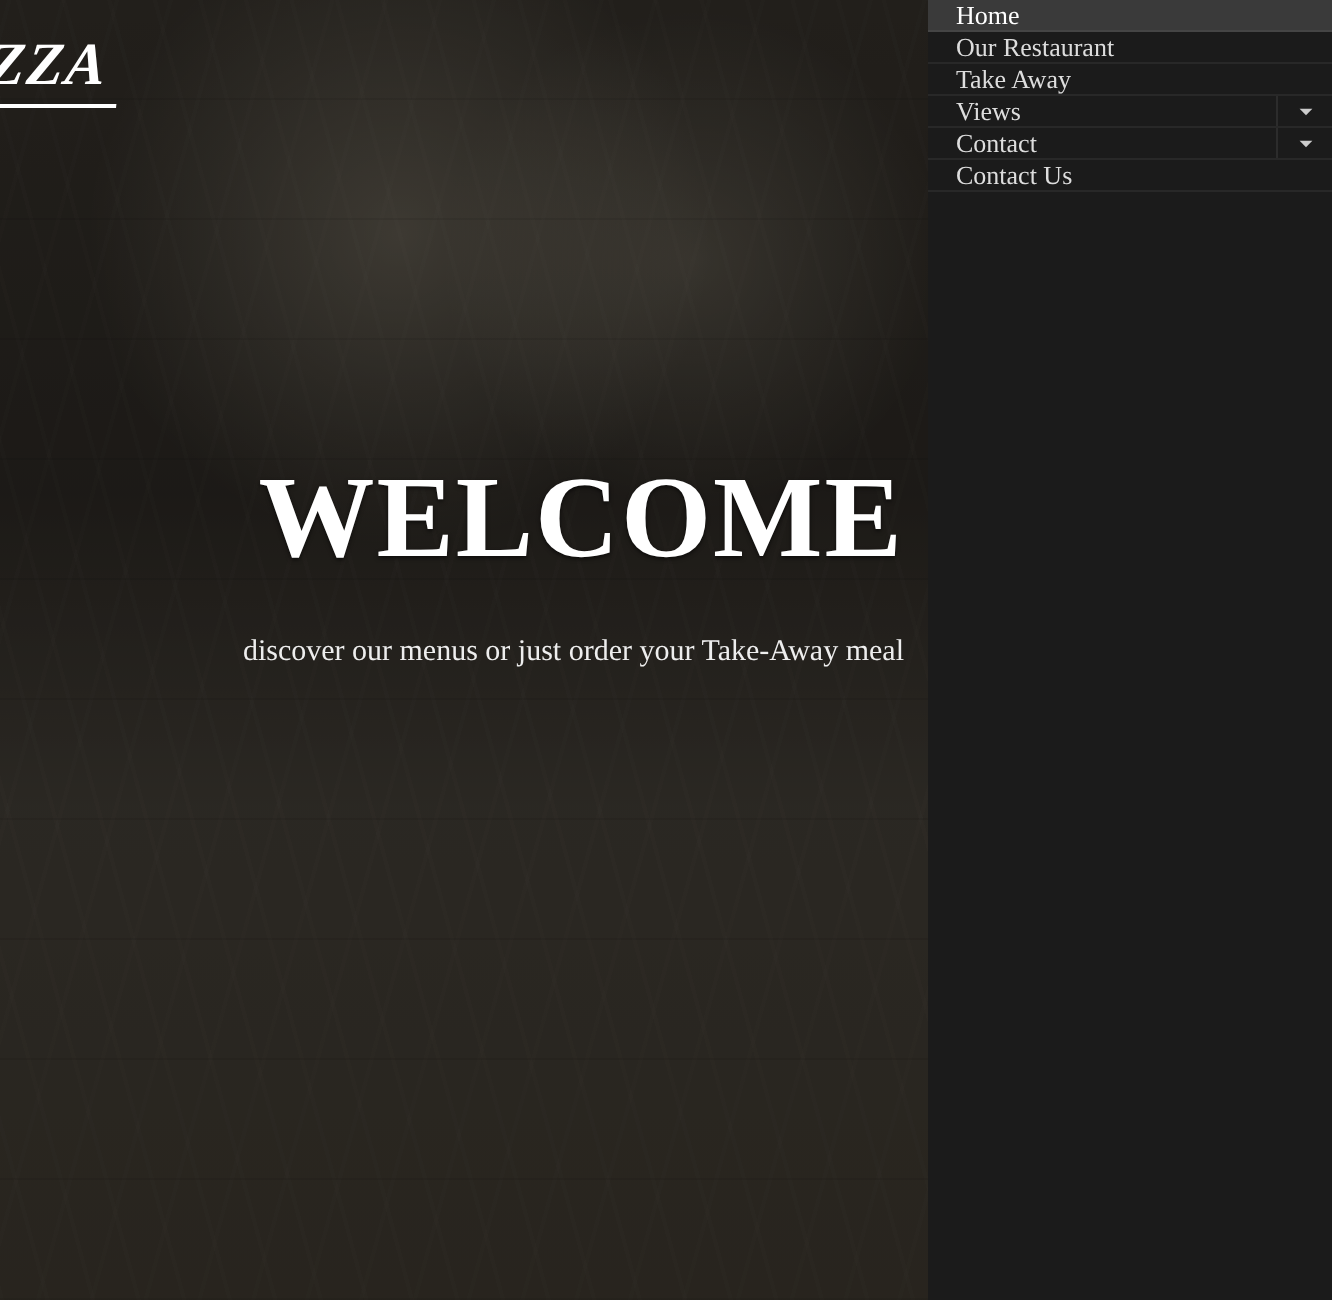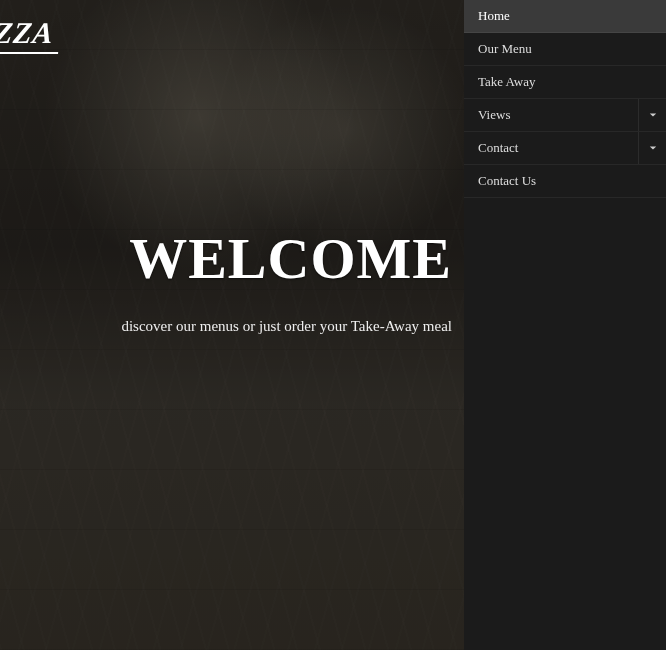--- a/index.html
+++ b/index.html
@@ -66,21 +66,21 @@
   
   .menu {
     position: absolute; top: 0; right: 0; bottom: 0; width: 202px;
     background: #1b1b1b;
     display: flex; flex-direction: column;
     font-family: Georgia, serif;
   }
   .menu-item {
     position: relative;
     display: flex; align-items: center;
-    height: 33px;
+    height: 16px;
     padding-left: 14px;
     color: #ddd; font-size: 13px;
     border-bottom: 1px solid rgba(255,255,255,0.06);
     cursor: pointer;
   }
   .menu-item.active { background: #3a3a3a; color: #fff; }
   .menu-item.has-sub { padding-right: 30px; }
   .submenu-toggle {
     position: absolute; right: 0; top: 0; bottom: 0; width: 28px;
     display: flex; align-items: center; justify-content: center;
@@ -121,21 +121,21 @@
   <div class="hero">
     <div class="hero-title">WELCOME</div>
     <div class="hero-sub">discover our menus or just order your Take-Away meal</div>
   </div>
 
   <nav class="menu" id="side-menu">
       <div class="menu-item active">
         <span>Home</span>
       </div>
       <div class="menu-item">
-        <span>Our Menu</span>
+        <span>Our Restaurant</span>
       </div>
       <div class="menu-item">
         <span>Take Away</span>
       </div>
       <div class="menu-item has-sub">
         <span>Views</span>
         <span class="submenu-toggle">
           <span><svg viewBox="0 0 10 10">
               <path d="M1 3 L5 7 L9 3 Z"></path>
             </svg></span>

